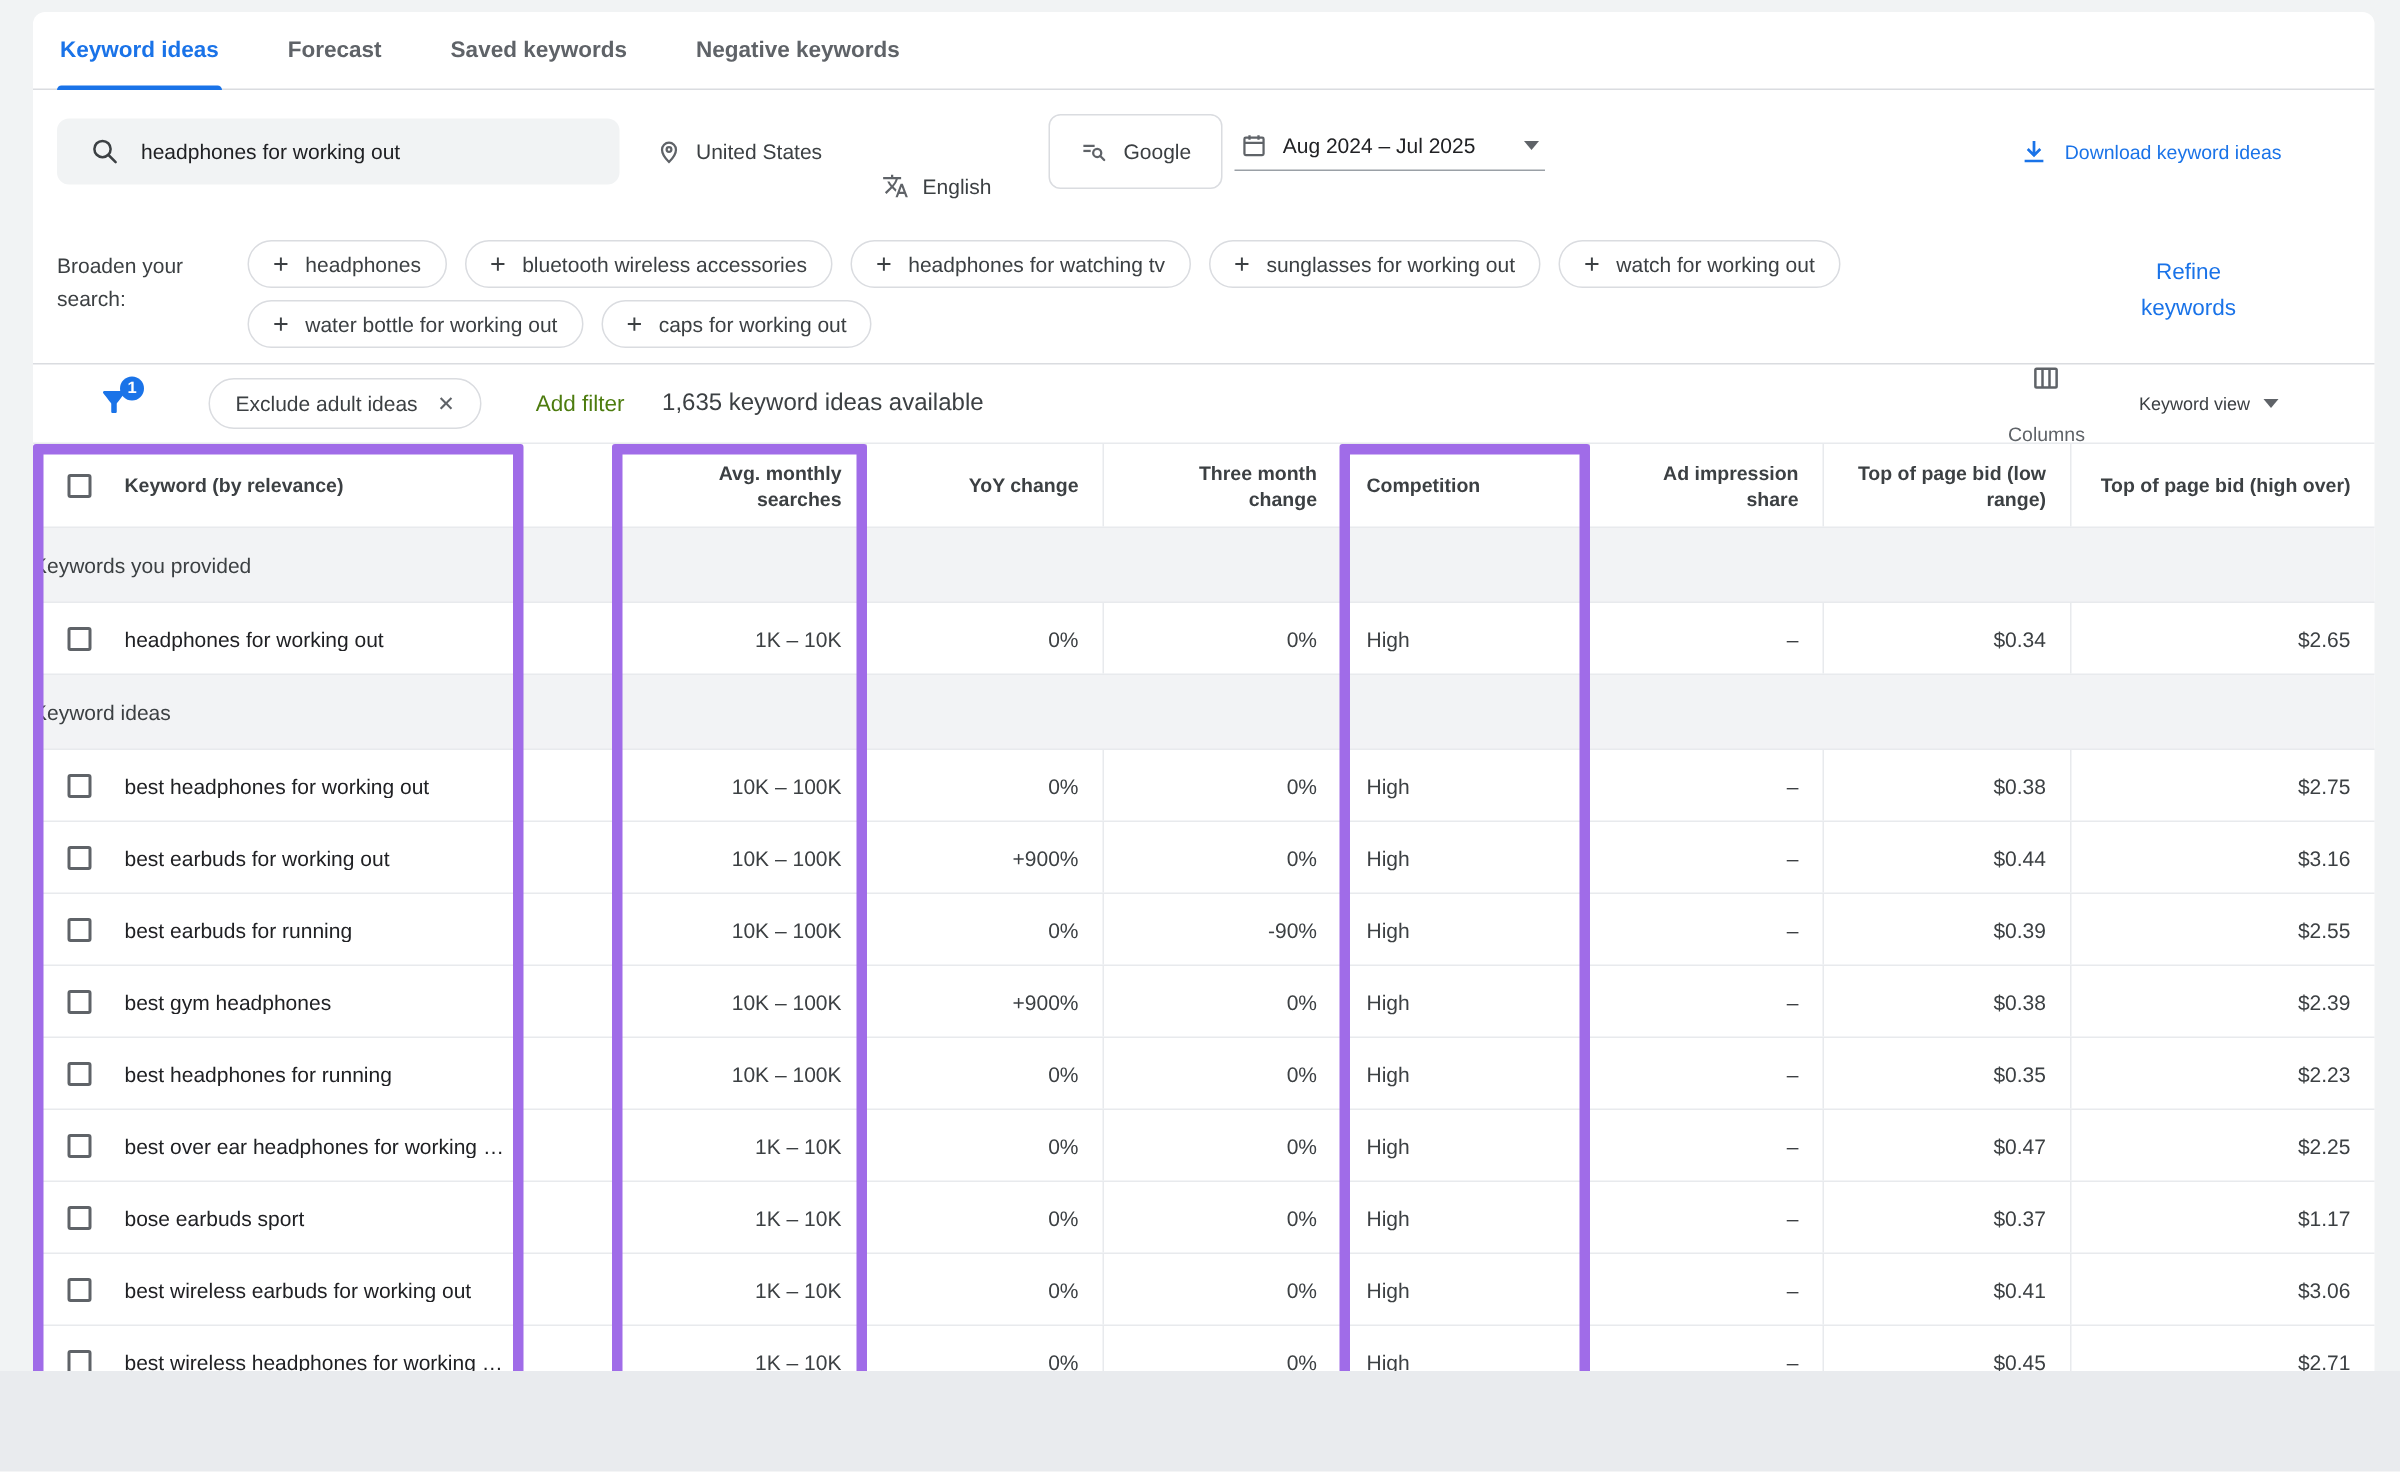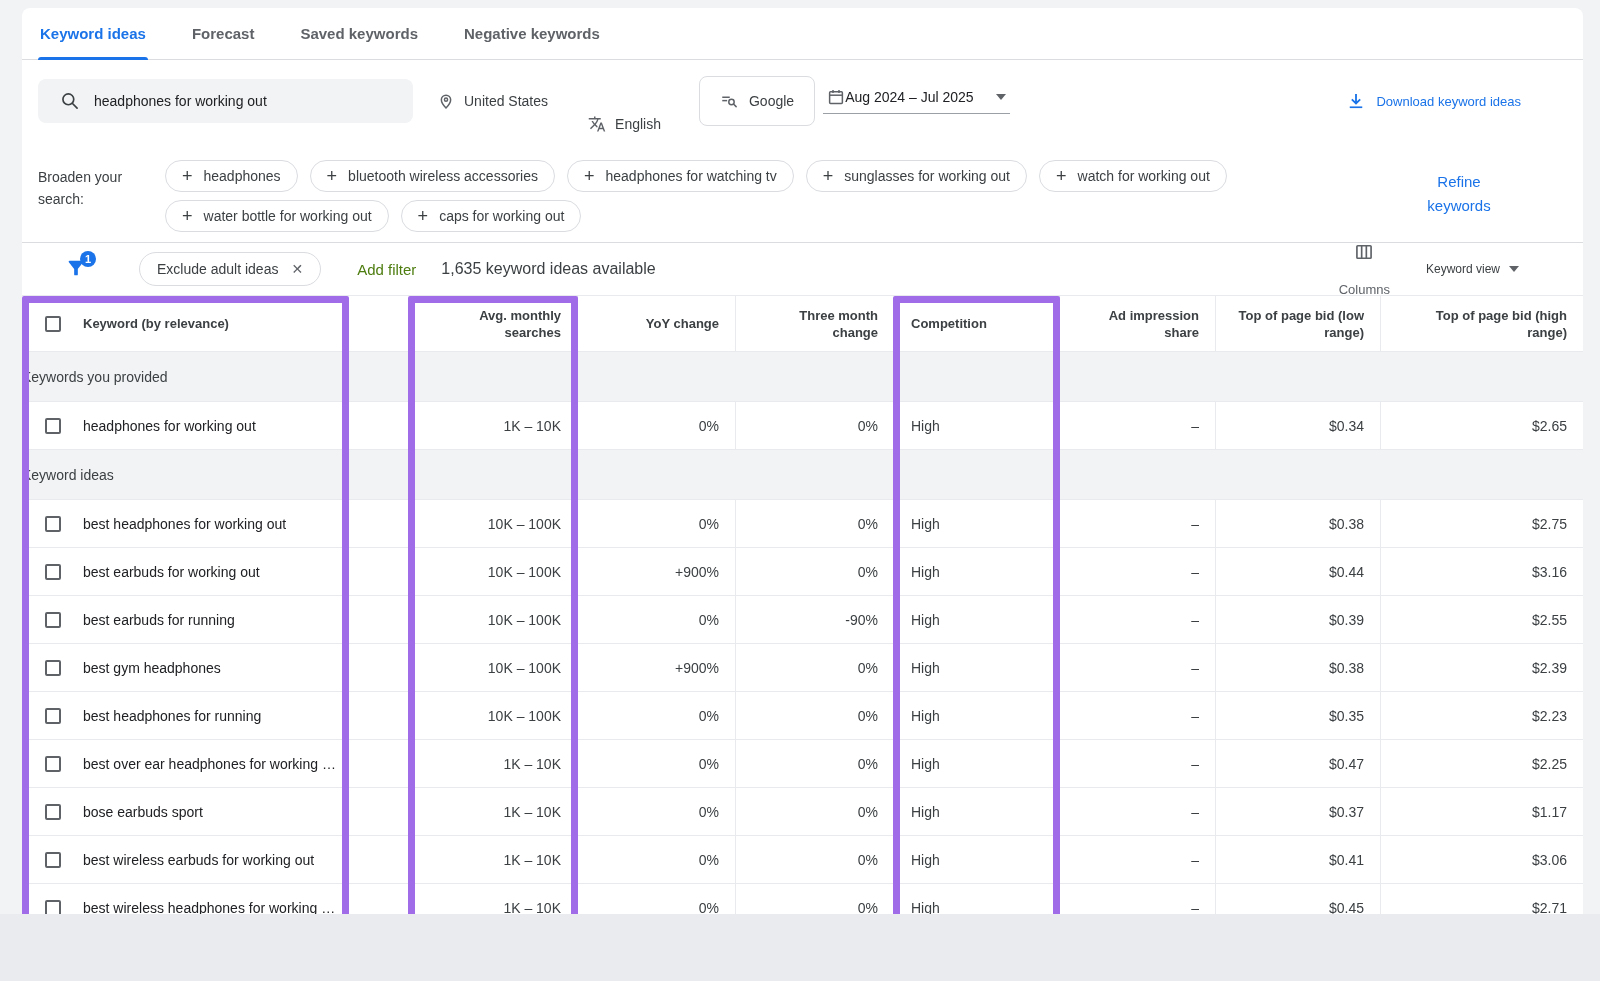--- a/index.html
+++ b/index.html
@@ -29,21 +29,21 @@
   .searchbox { display:flex; align-items:center; gap:14px; width:375px; height:44px;
                background:#f1f3f4; border-radius:8px; padding:0 12px 0 22px; }
   .searchbox .q { font-size:14px; color:#202124; }
   .tool-item { display:flex; align-items:center; gap:9px; font-size:14px; color:#3c4043; }
   .loc { margin-left:24px; }
   .lang { margin-left:40px;margin-top:46px; }
   .network { display:flex; align-items:center; gap:11px; height:50px; padding:0 20px;
              border:1px solid #dadce0; border-radius:8px; margin-left:38px;
              font-size:14px; color:#3c4043; }
   .daterange { display:flex; align-items:end; margin-left:8px; }
-  .dr-inner { display:flex; align-items:center; 
+  .dr-inner { display:flex; align-items:center; gap:10px;
               border-bottom:1px solid #9aa0a6; padding:0 4px 7px 4px; font-size:14px; color:#202124; }
   .caret { width:0; height:0; border-left:5px solid transparent; border-right:5px solid transparent;
            border-top:6px solid #5f6368; }
   .dr-inner .caret { margin-left:22px; }
   .download { margin-left:auto; margin-right:46px; display:flex; align-items:center; gap:10px;
               color:#1a73e8; font-size:13px; font-weight:500; cursor:pointer; }
 
   
   .broaden { display:flex; padding:16px 16px 8px; height:100px; }
   .broaden-label { width:127px; font-size:14px; color:#3c4043; line-height:22px; padding-top:8px; }
@@ -249,21 +249,21 @@
           <div class="td left">
             <span class="checkbox"></span>
             <span class="th-label">Keyword (by relevance)</span>
           </div>
           <div class="td right bl">Avg. monthly searches</div>
           <div class="td right bl">YoY change</div>
           <div class="td right bl">Three month change</div>
           <div class="td left bl">Competition</div>
           <div class="td right bl">Ad impression share</div>
           <div class="td right bl">Top of page bid (low range)</div>
-          <div class="td right bl">Top of page bid (high range)</div>
+          <div class="td right bl">Top of page bid (high over)</div>
         </div>
         <div class="section">
           <span>Keywords you provided</span>
         </div>
         <div class="tr row">
           <div class="td left">
             <span class="checkbox"></span>
             <span class="kw">headphones for working out</span>
           </div>
           <div class="td right bl">1K – 10K</div>

